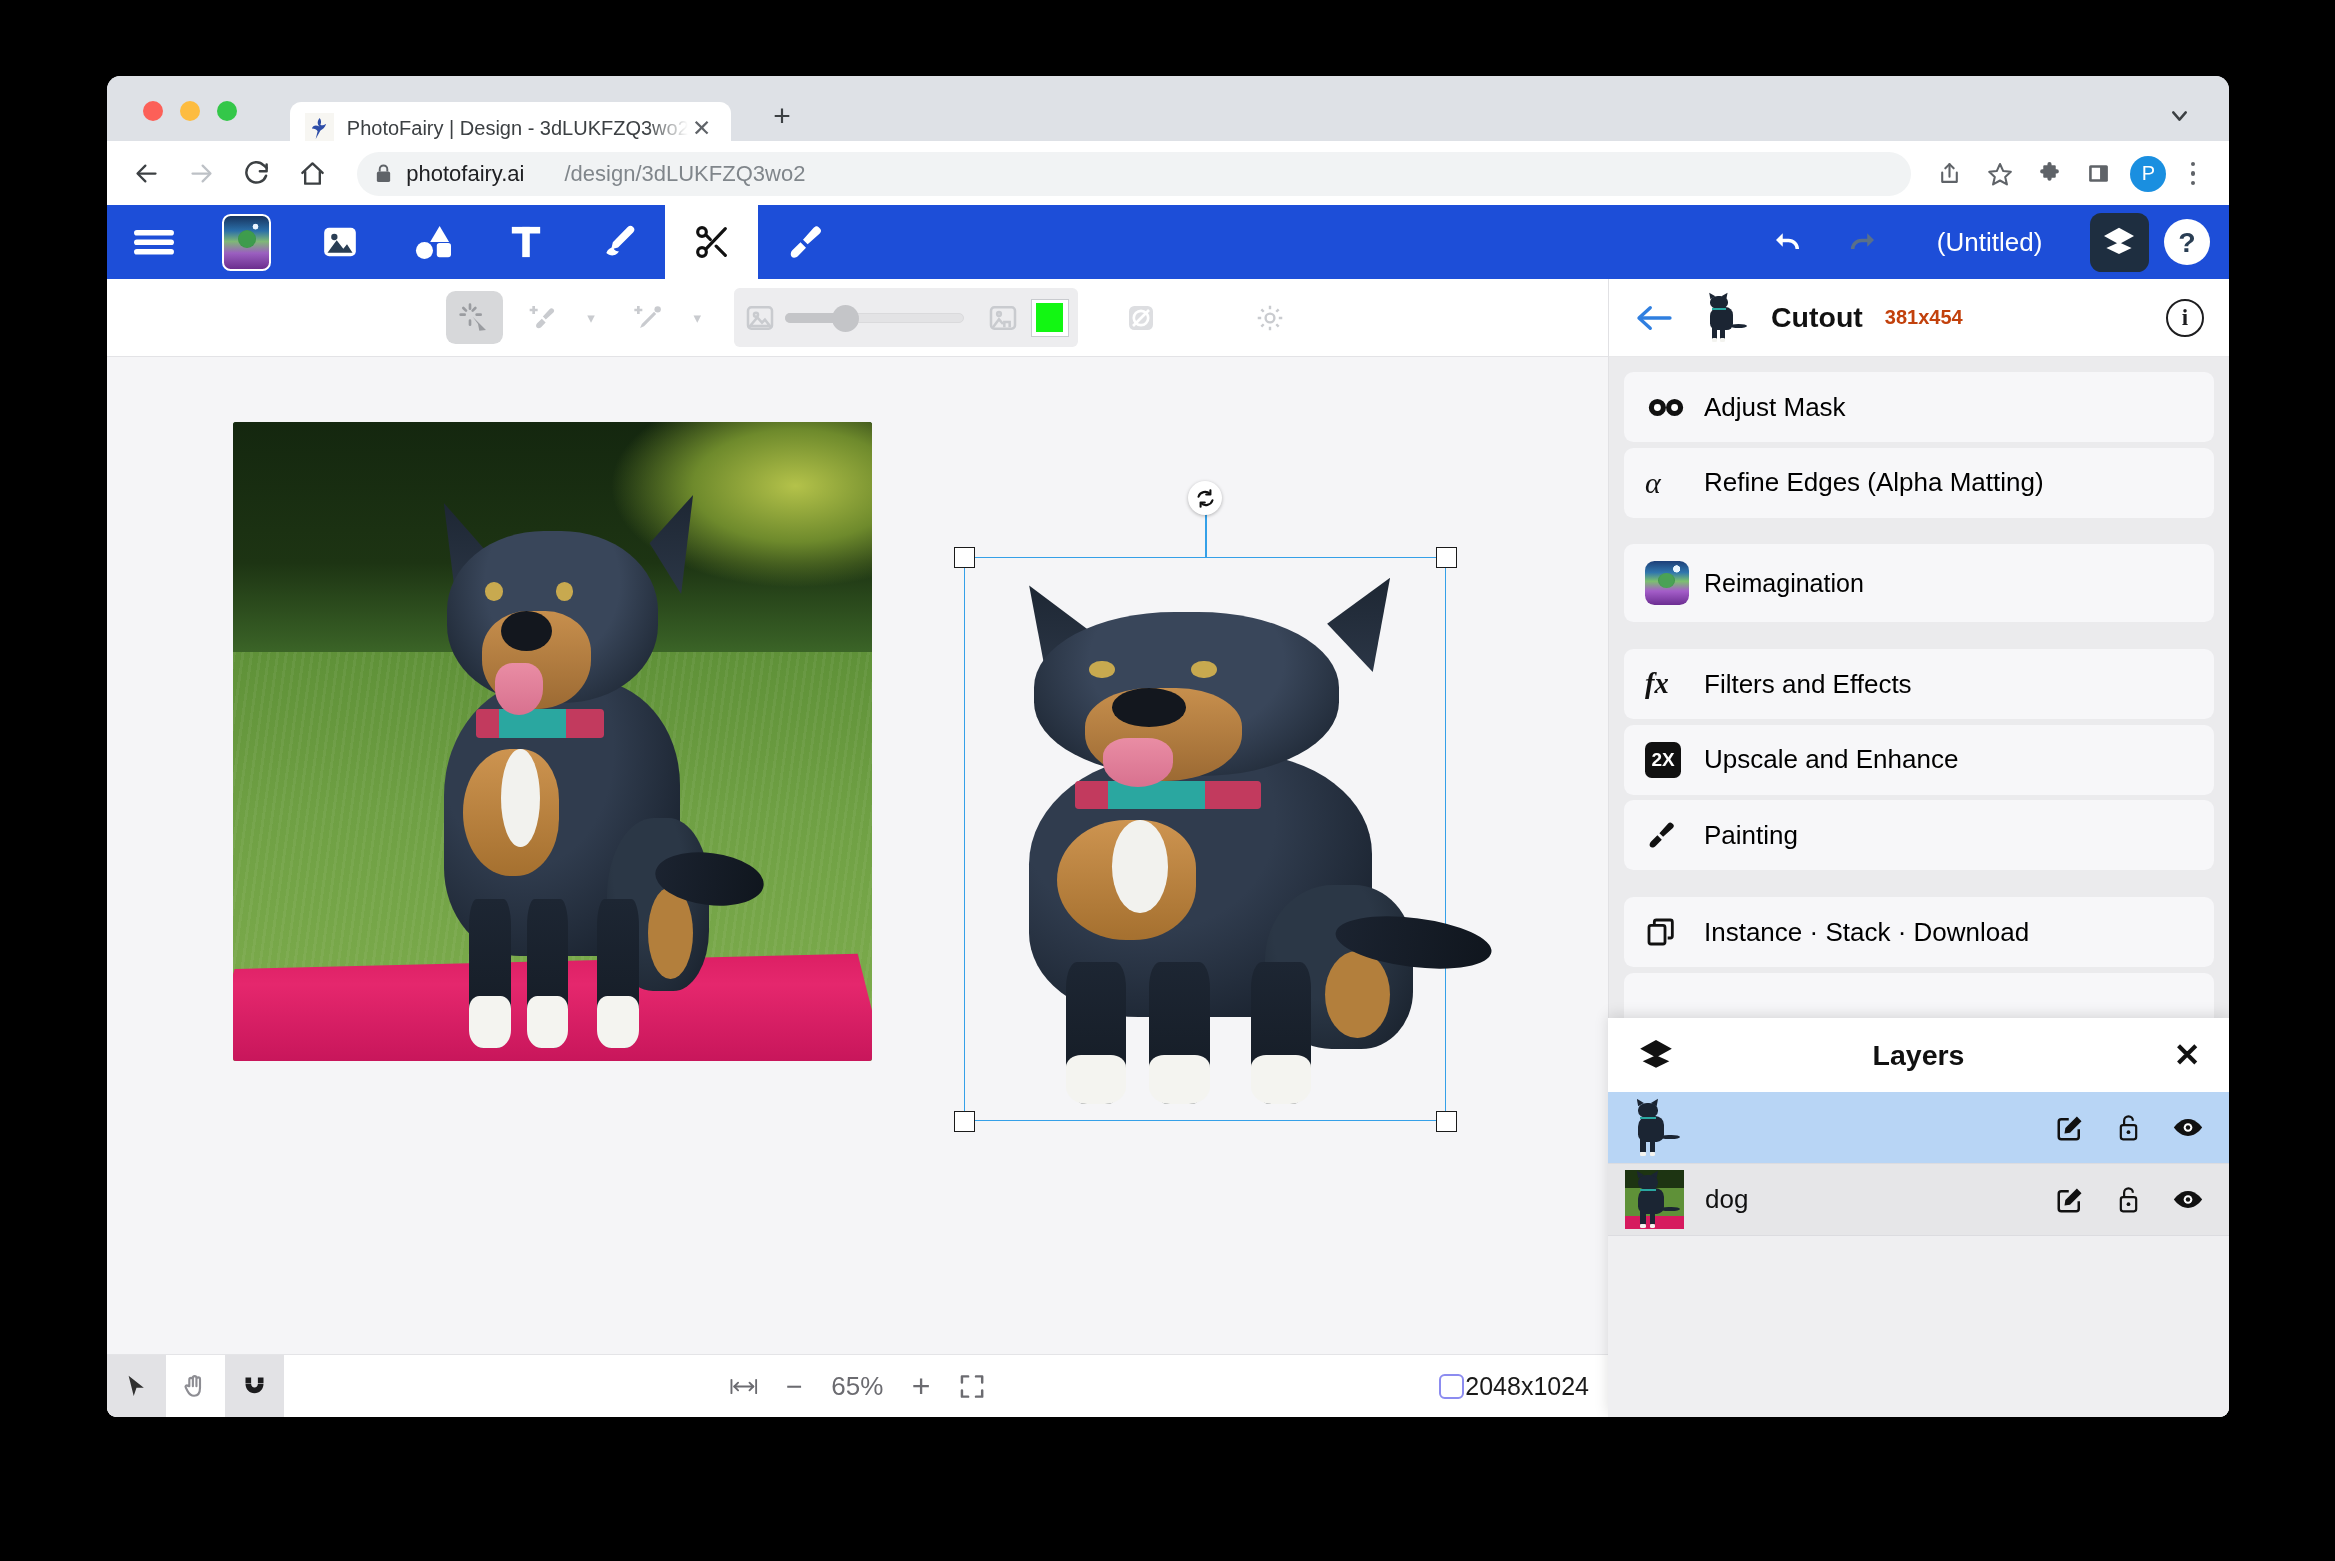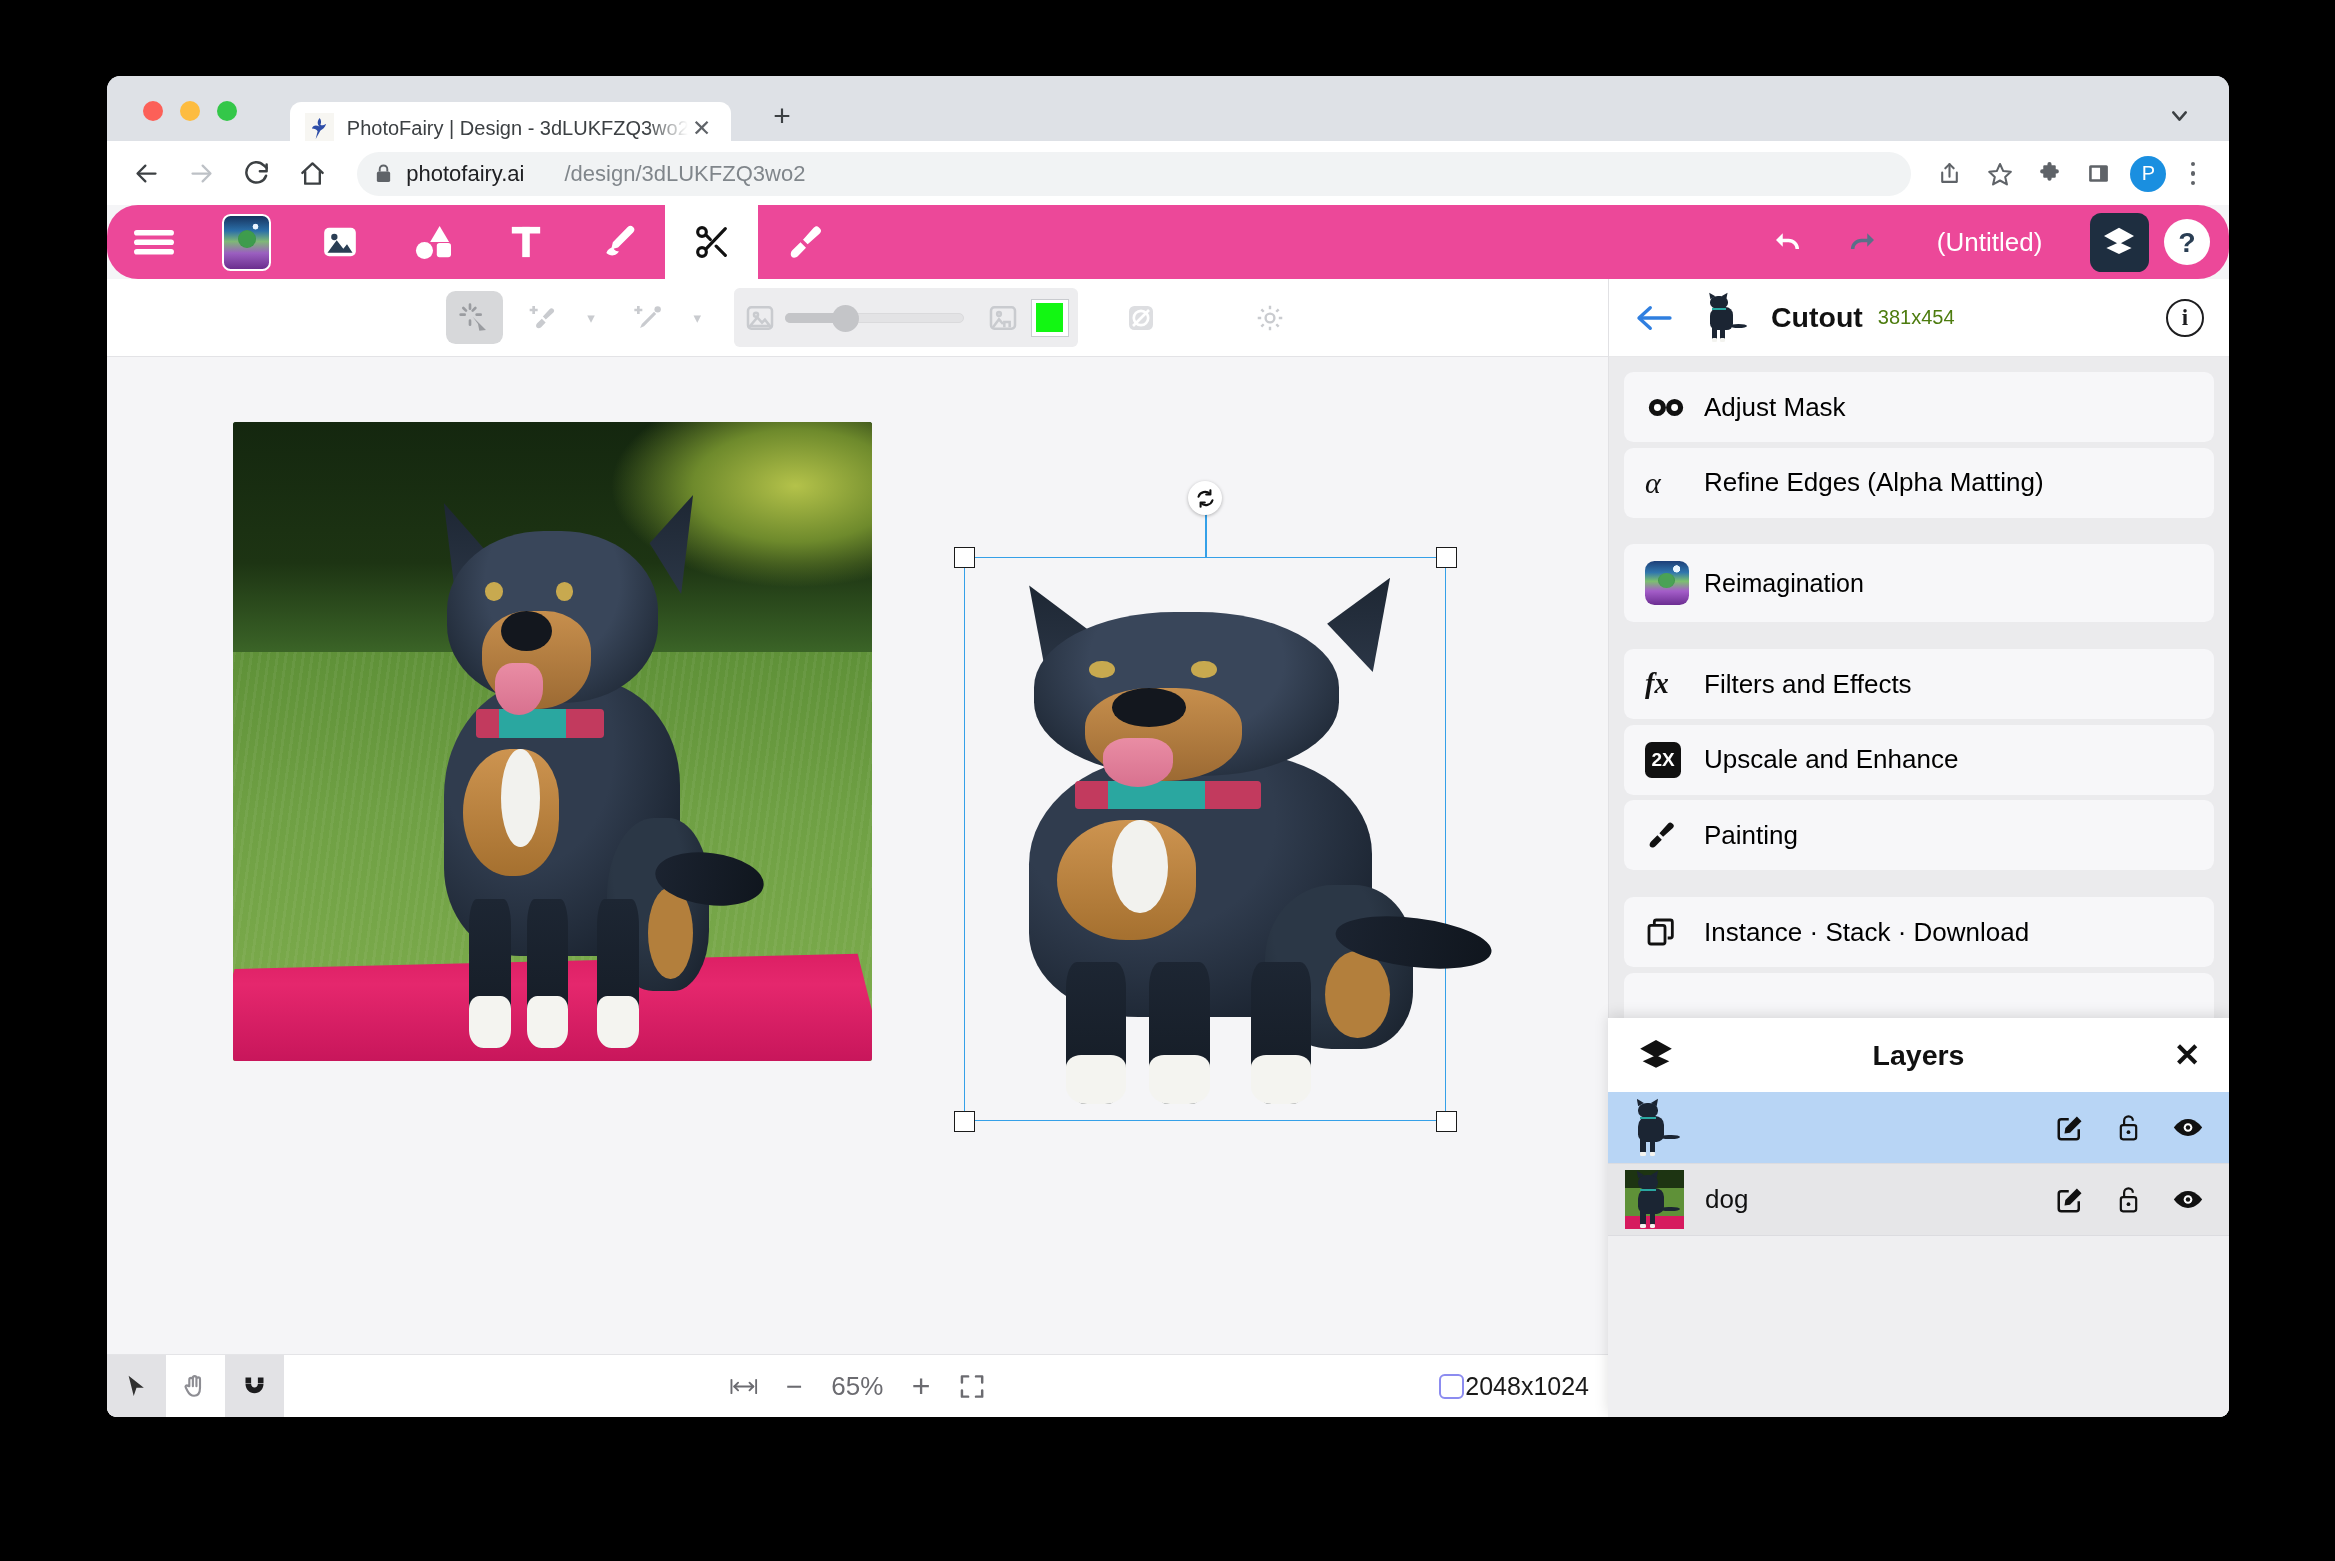--- a/index.html
+++ b/index.html
@@ -124,22 +124,22 @@
   .app {
     position: absolute;
     left: 0; right: 0; top: 129px; bottom: 0;
     background: #f5f5f7;
   }
 
   
   .appbar {
     position: relative;
     height: 74px;
-    background: #ec4899;
-    display: flex; align-items: stretch; border-radius: 31px;
+    background: #1d4ed8;
+    display: flex; align-items: stretch;
   }
   .appbar-tab {
     width: 93px;
     display: flex; align-items: center; justify-content: center;
     color: #ffffff;
   }
   .appbar-tab.active { background: #fff; color: #111; }
   .appbar-spacer { flex: 1 1 auto; }
   .appbar-right { display: flex; align-items: center; gap: 0; padding-right: 19px; }
   .appbar-btn {
@@ -380,21 +380,21 @@
     display: flex; align-items: center;
     padding: 0 25px;
     border-bottom: 1px solid #e8e8ea;
   }
   .back-arrow { width: 44px; color:#2f7fe0; display:flex; align-items:center; }
   .panel-thumb {
     width: 51px; height: 51px; margin-left: 21px; position:relative;
     flex: 0 0 auto;
   }
   .panel-title { margin-left: 21px; font-size: 28.5px; font-weight: bold; color:#111; }
-  .panel-dims { margin-left: 15px; font-size: 20px; font-weight: normal; color:#4d7c0f; }
+  .panel-dims { margin-left: 22px; font-size: 20px; font-weight: bold; color:#c2410c; }
   .info-icon {
     margin-left: auto;
     width: 38px; height: 38px; border-radius: 50%;
     border: 2.4px solid #1d1d1f;
     display:flex; align-items:center; justify-content:center;
     font-size: 23px; font-weight: bold; color:#1d1d1f;
     font-family: "Liberation Serif", serif;
   }
   .panel-list { padding: 15px 15px 0 15px; }
   .menu-item {

